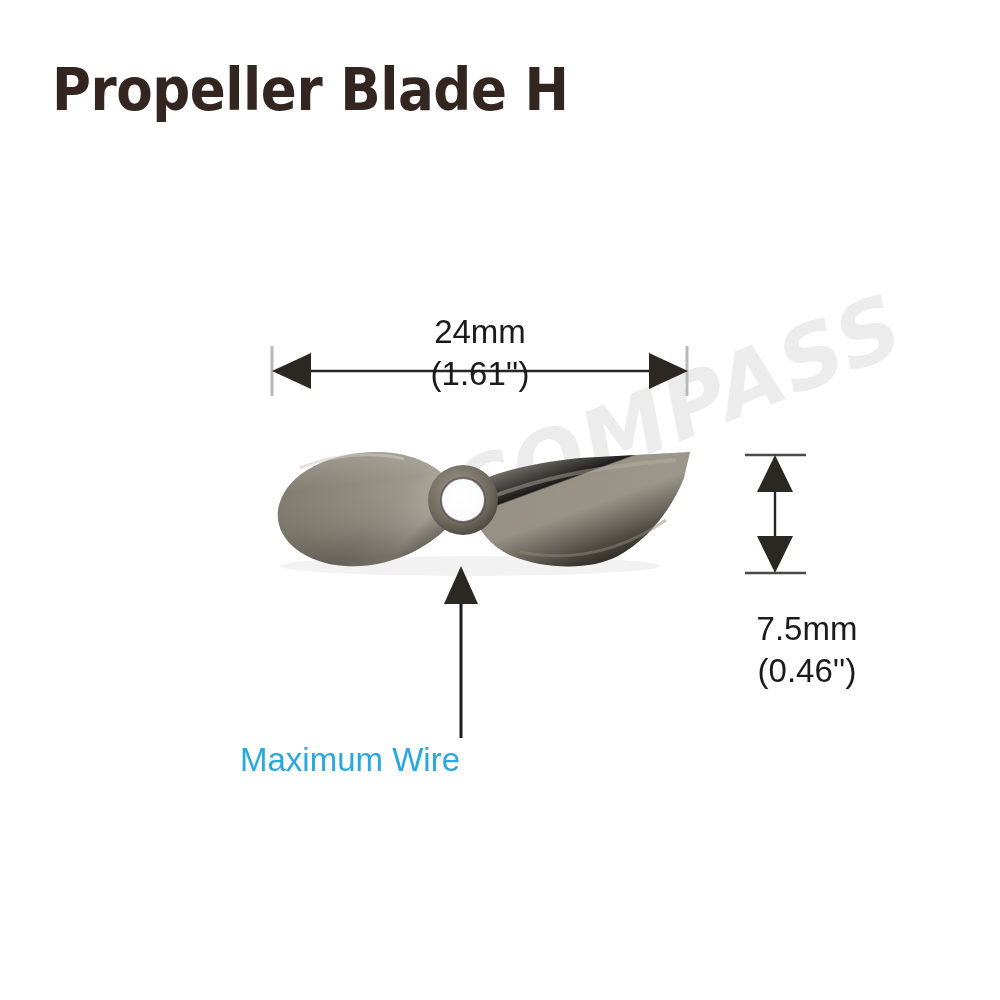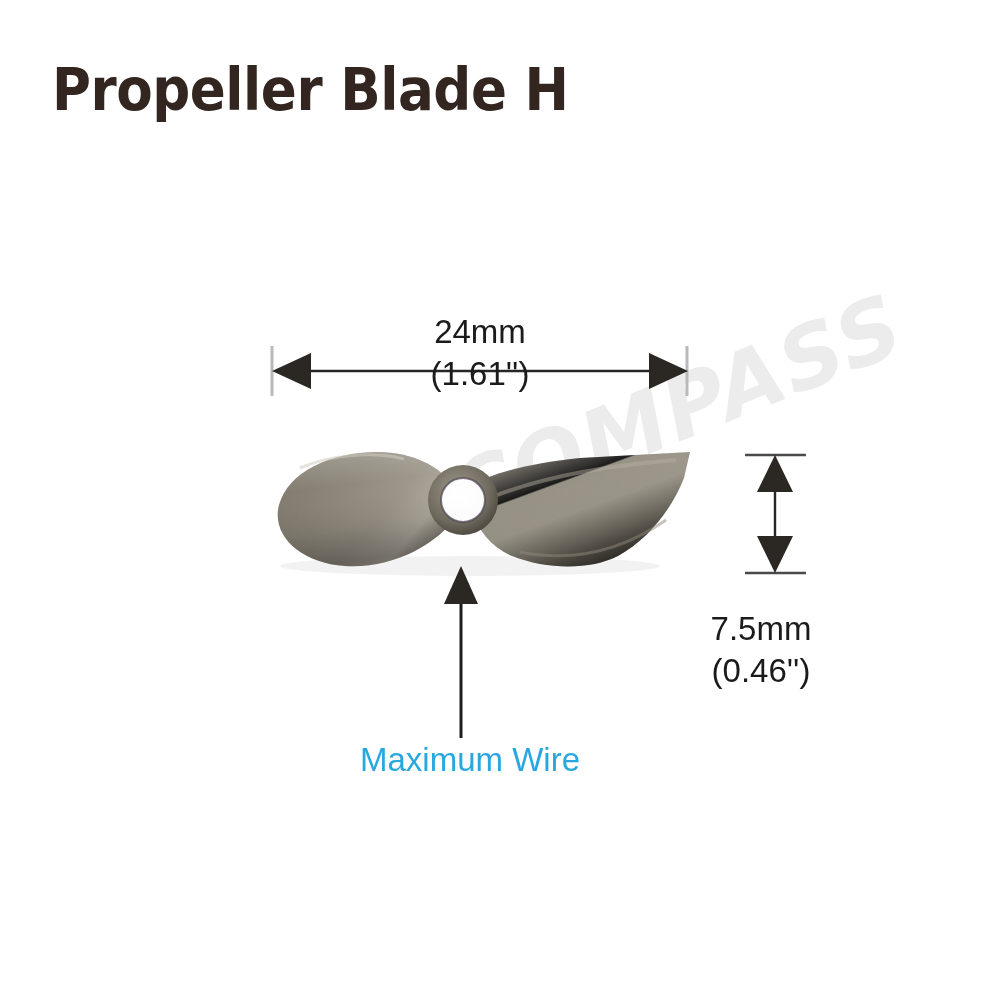--- a/index.html
+++ b/index.html
@@ -78,32 +78,32 @@
   }
 
   #width-label {
     left: 300px;
     top: 267px;
     width: 360px;
     margin-top: 44px;
   }
 
   #height-label {
-    left: 666px;
+    left: 712px;
     top: 608px;
     width: 190px;
   }
 
   .wire-label {
     position: absolute;
     font-family: "Liberation Sans", "DejaVu Sans", sans-serif;
     font-size: 33px;
     line-height: 44px;
     color: #29a8e0;
-    text-align: right;
+    text-align: left;
     white-space: nowrap;
   }
 
   #wire-label {
     left: 240px;
     top: 738px;
     width: 340px;
   }
 
   .lbl-line { display: block; }

